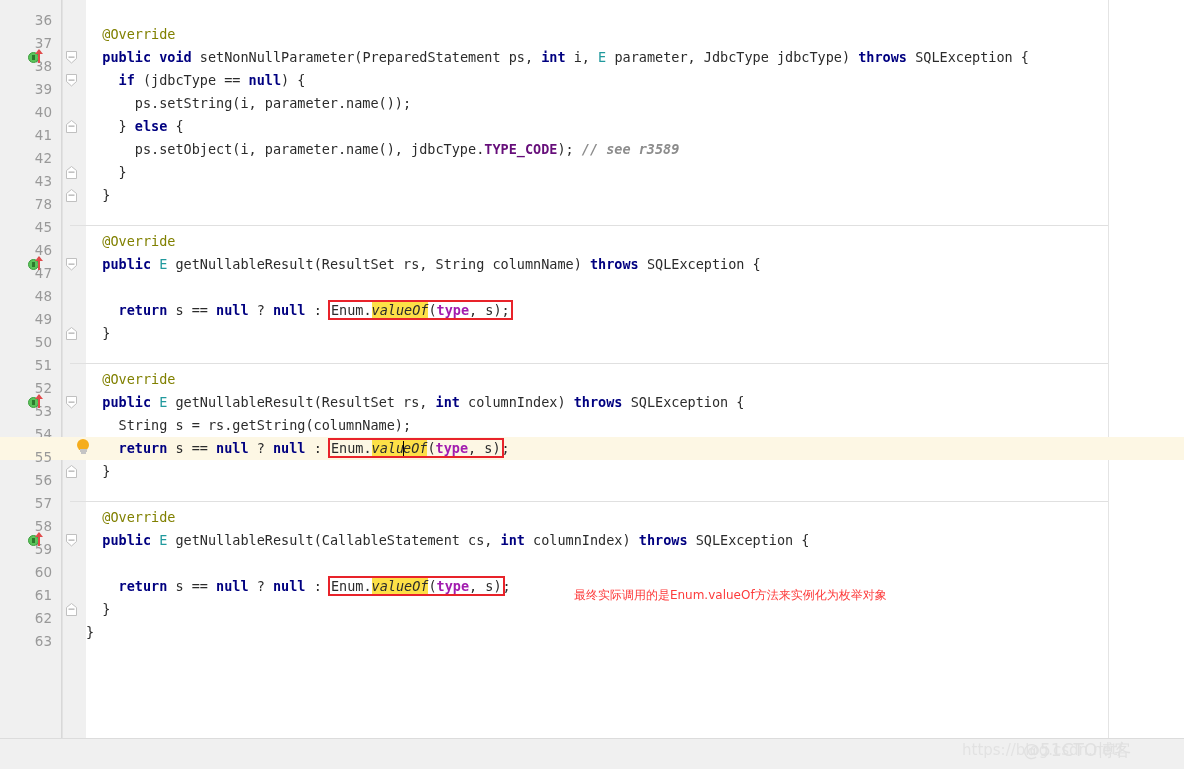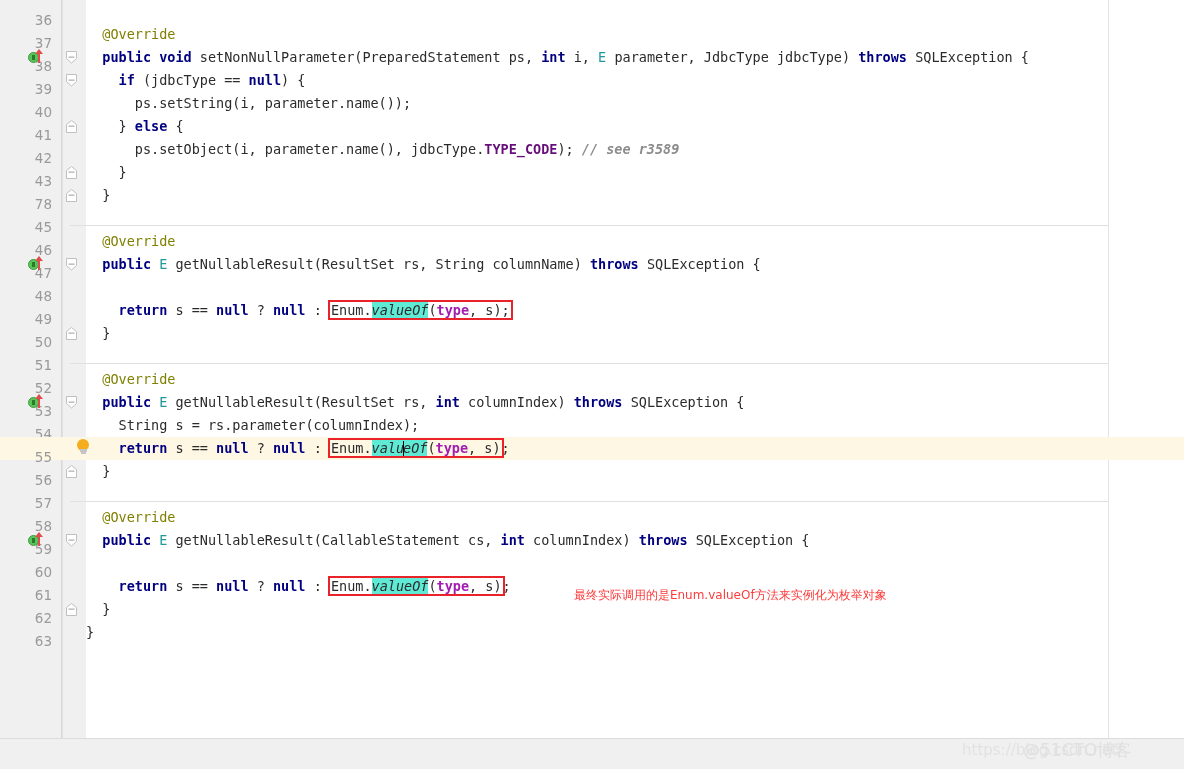--- a/index.html
+++ b/index.html
@@ -88,21 +88,21 @@
   
   .kw   { color: #000080; font-weight: bold; }
   .ann  { color: #808000; }
   .typ  { color: #20999d; }
   .cnst { color: #a21caf; font-weight: bold; }
   .fld  { color: #660e7a; font-weight: bold; }
   .mth  { color: #2b2b2b; font-style: italic; }
   .cmt  { color: #8c8c8c; font-style: italic; font-weight: bold; }
   .pl   { color: #2b2b2b; }
 
-  .hl-ident { background: #5eead4; text-align: center; }
+  .hl-ident { background: #fde047; text-align: center; }
 
   .boxed {
     outline: 2px solid #e8232a;
     outline-offset: 0px;
     padding: 0 1px;
   }
 
   
   .caret {
     display: inline-block;
@@ -260,21 +260,21 @@
         <div class="line" style="top: 184px;"><span class="lnum">78</span><span class="code"><span class="pl">  }</span></span></div>
         <div class="line" style="top: 207px;"><span class="lnum">45</span><span class="code"></span></div>
         <div class="line" style="top: 230px;"><span class="lnum">46</span><span class="code"><span class="pl">  </span><span class="ann">@Override</span></span></div>
         <div class="line" style="top: 253px;"><span class="lnum">47</span><span class="code"><span class="pl">  </span><span class="kw">public</span><span class="pl"> </span><span class="typ">E</span><span class="pl"> getNullableResult(ResultSet rs, String columnName) </span><span class="kw">throws</span><span class="pl"> SQLException {</span></span></div>
         <div class="line" style="top: 276px;"><span class="lnum">48</span></div>
         <div class="line" style="top: 299px;"><span class="lnum">49</span><span class="code"><span class="pl">    </span><span class="kw">return</span><span class="pl"> s == </span><span class="kw">null</span><span class="pl"> ? </span><span class="kw">null</span><span class="pl"> : </span><span class="boxed"><span class="pl">Enum.</span><span class="mth hl-ident">valueOf</span><span class="pl">(</span><span class="cnst">type</span><span class="pl">, s);</span></span></span></div>
         <div class="line" style="top: 322px;"><span class="lnum">50</span><span class="code"><span class="pl">  }</span></span></div>
         <div class="line" style="top: 345px;"><span class="lnum">51</span><span class="code"></span></div>
         <div class="line" style="top: 368px;"><span class="lnum">52</span><span class="code"><span class="pl">  </span><span class="ann">@Override</span></span></div>
         <div class="line" style="top: 391px;"><span class="lnum">53</span><span class="code"><span class="pl">  </span><span class="kw">public</span><span class="pl"> </span><span class="typ">E</span><span class="pl"> getNullableResult(ResultSet rs, </span><span class="kw">int</span><span class="pl"> columnIndex) </span><span class="kw">throws</span><span class="pl"> SQLException {</span></span></div>
-        <div class="line" style="top: 414px;"><span class="lnum">54</span><span class="code"><span class="pl">    String s = rs.parameter(columnIndex);</span></span></div>
+        <div class="line" style="top: 414px;"><span class="lnum">54</span><span class="code"><span class="pl">    String s = rs.getString(columnName);</span></span></div>
         <div class="line cur" style="top: 437px;"><span class="lnum">55</span><span class="code"><span class="pl">    </span><span class="kw">return</span><span class="pl"> s == </span><span class="kw">null</span><span class="pl"> ? </span><span class="kw">null</span><span class="pl"> : </span><span class="boxed"><span class="pl">Enum.</span><span class="mth hl-ident">valu<span class="caret"></span>eOf</span><span class="pl">(</span><span class="cnst">type</span><span class="pl">, s)</span></span><span class="pl">;</span></span></div>
         <div class="line" style="top: 460px;"><span class="lnum">56</span><span class="code"><span class="pl">  }</span></span></div>
         <div class="line" style="top: 483px;"><span class="lnum">57</span><span class="code"></span></div>
         <div class="line" style="top: 506px;"><span class="lnum">58</span><span class="code"><span class="pl">  </span><span class="ann">@Override</span></span></div>
         <div class="line" style="top: 529px;"><span class="lnum">59</span><span class="code"><span class="pl">  </span><span class="kw">public</span><span class="pl"> </span><span class="typ">E</span><span class="pl"> getNullableResult(CallableStatement cs, </span><span class="kw">int</span><span class="pl"> columnIndex) </span><span class="kw">throws</span><span class="pl"> SQLException {</span></span></div>
         <div class="line" style="top: 552px;"><span class="lnum">60</span></div>
         <div class="line" style="top: 575px;"><span class="lnum">61</span><span class="code"><span class="pl">    </span><span class="kw">return</span><span class="pl"> s == </span><span class="kw">null</span><span class="pl"> ? </span><span class="kw">null</span><span class="pl"> : </span><span class="boxed"><span class="pl">Enum.</span><span class="mth hl-ident">valueOf</span><span class="pl">(</span><span class="cnst">type</span><span class="pl">, s)</span></span><span class="pl">;</span></span></div>
         <div class="line" style="top: 598px;"><span class="lnum">62</span><span class="code"><span class="pl">  }</span></span></div>
         <div class="line" style="top: 621px;"><span class="lnum">63</span><span class="code"><span class="pl">}</span></span></div>
       </div>

